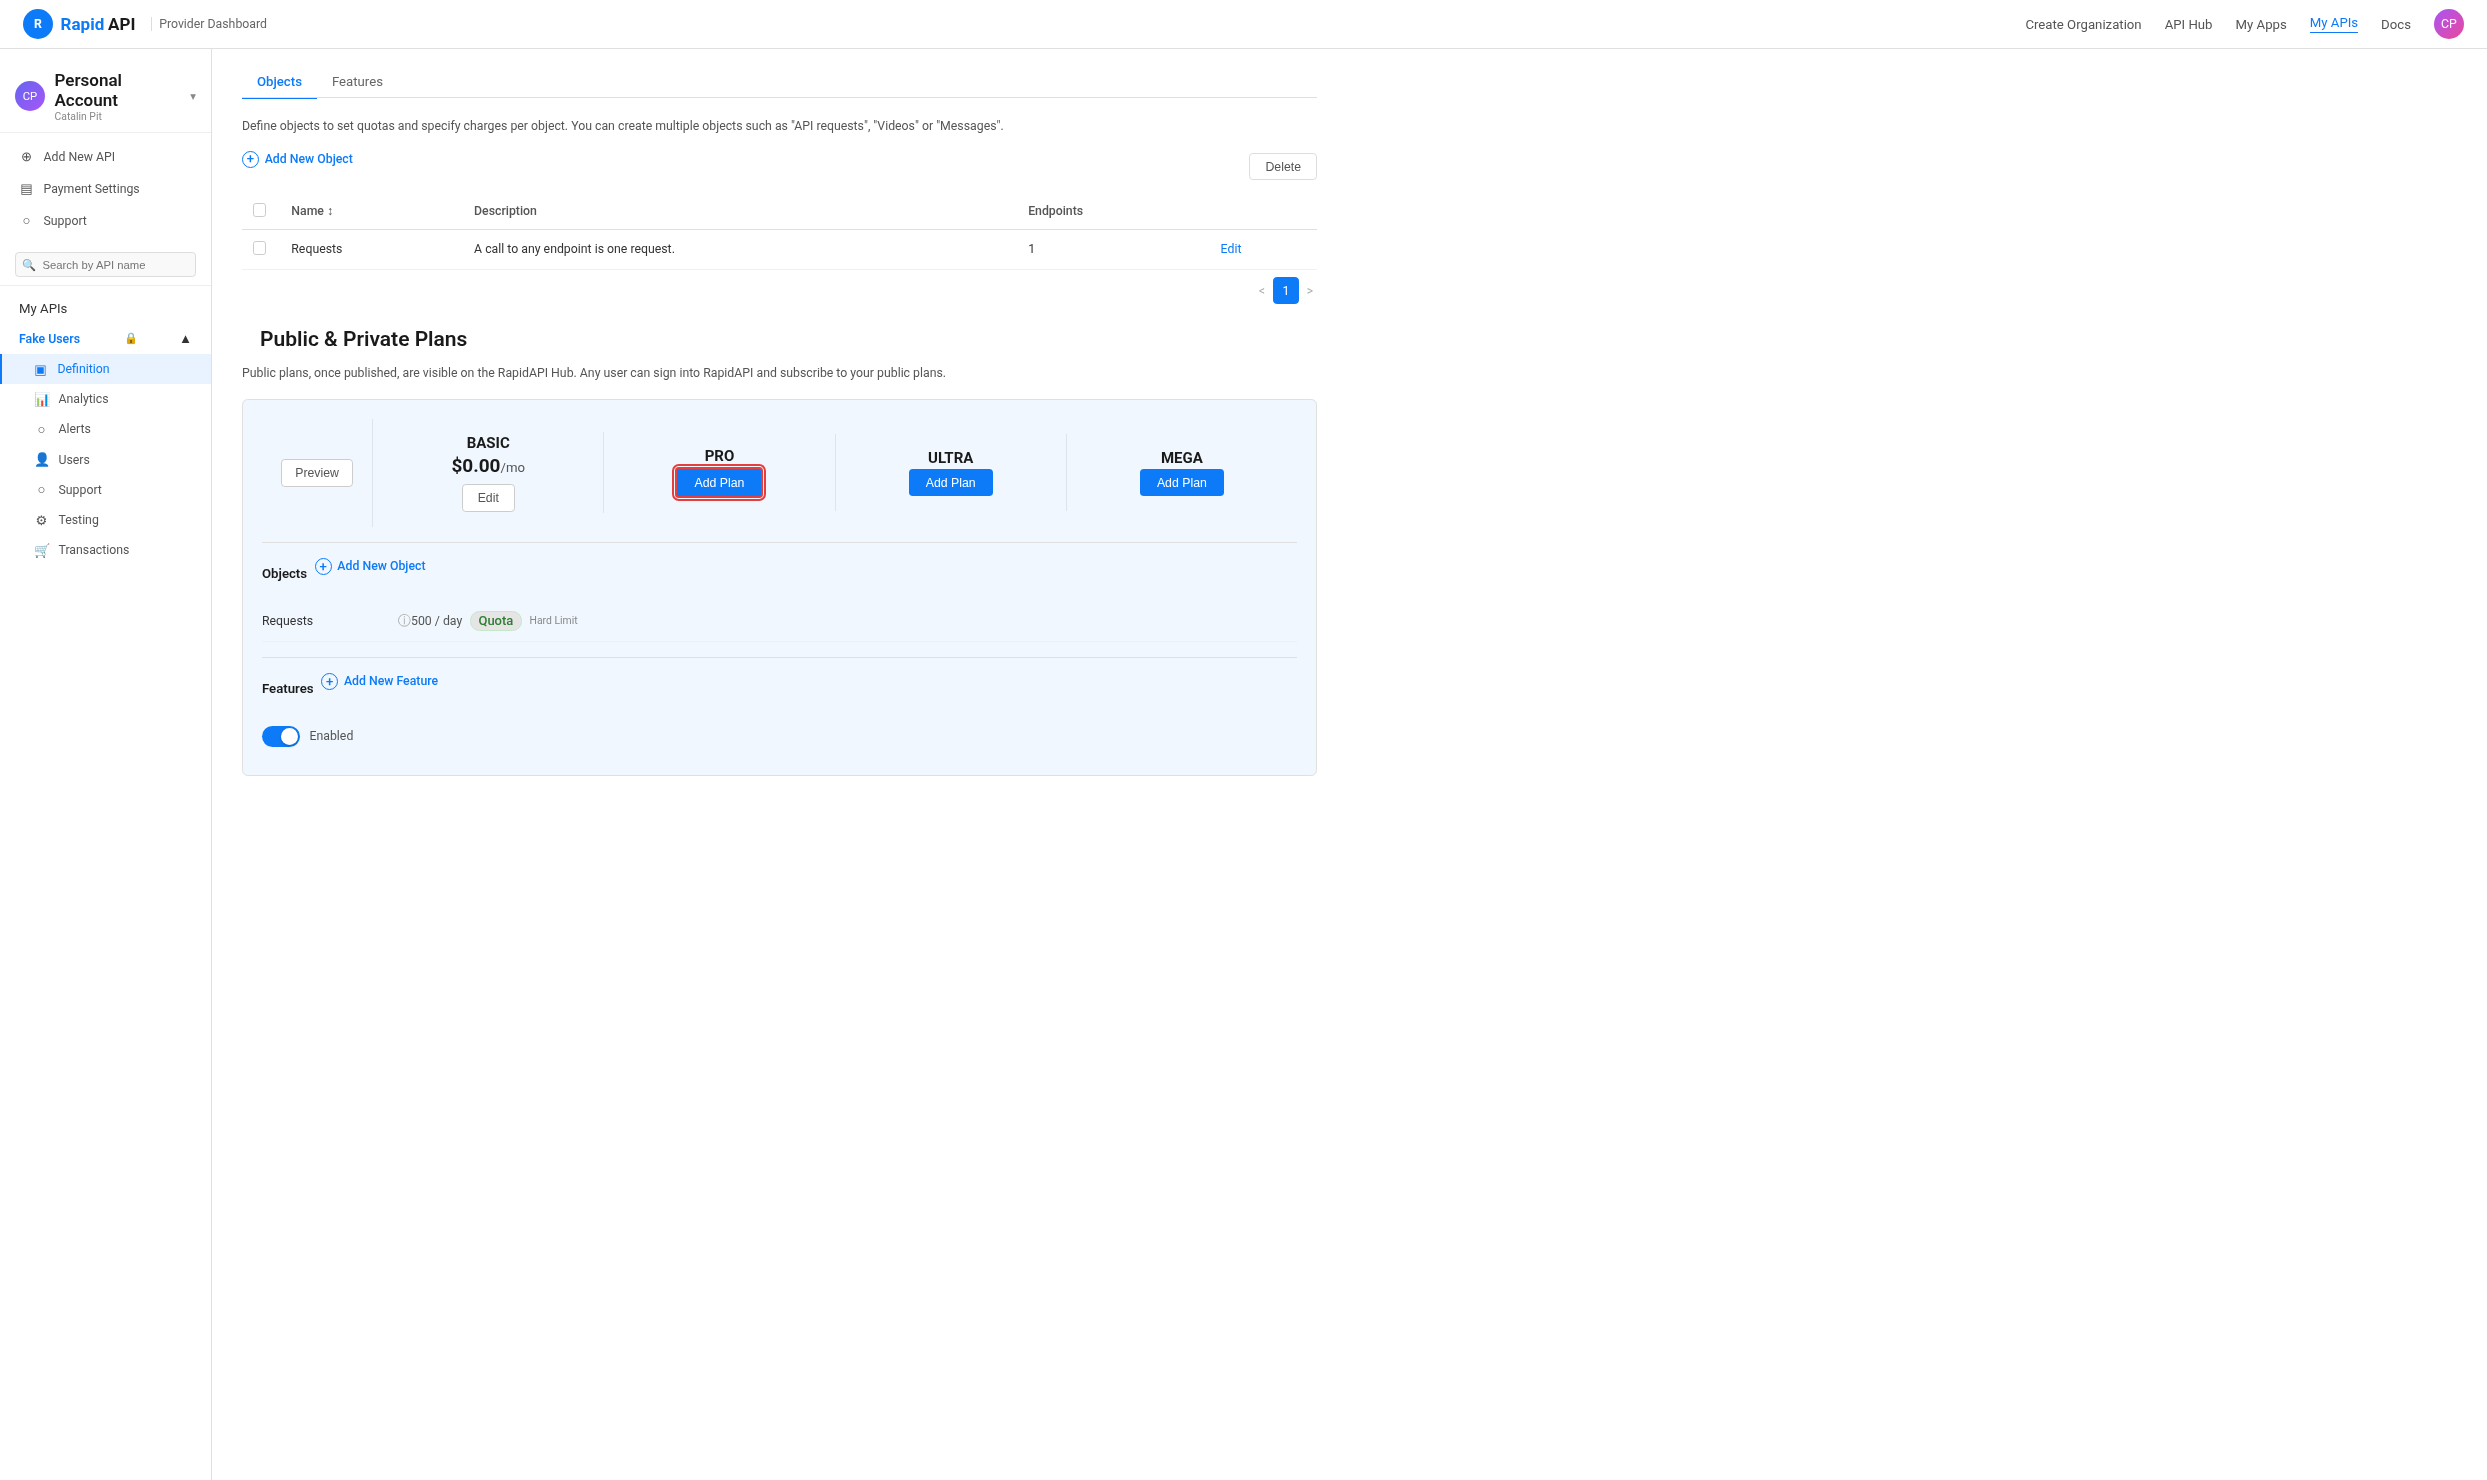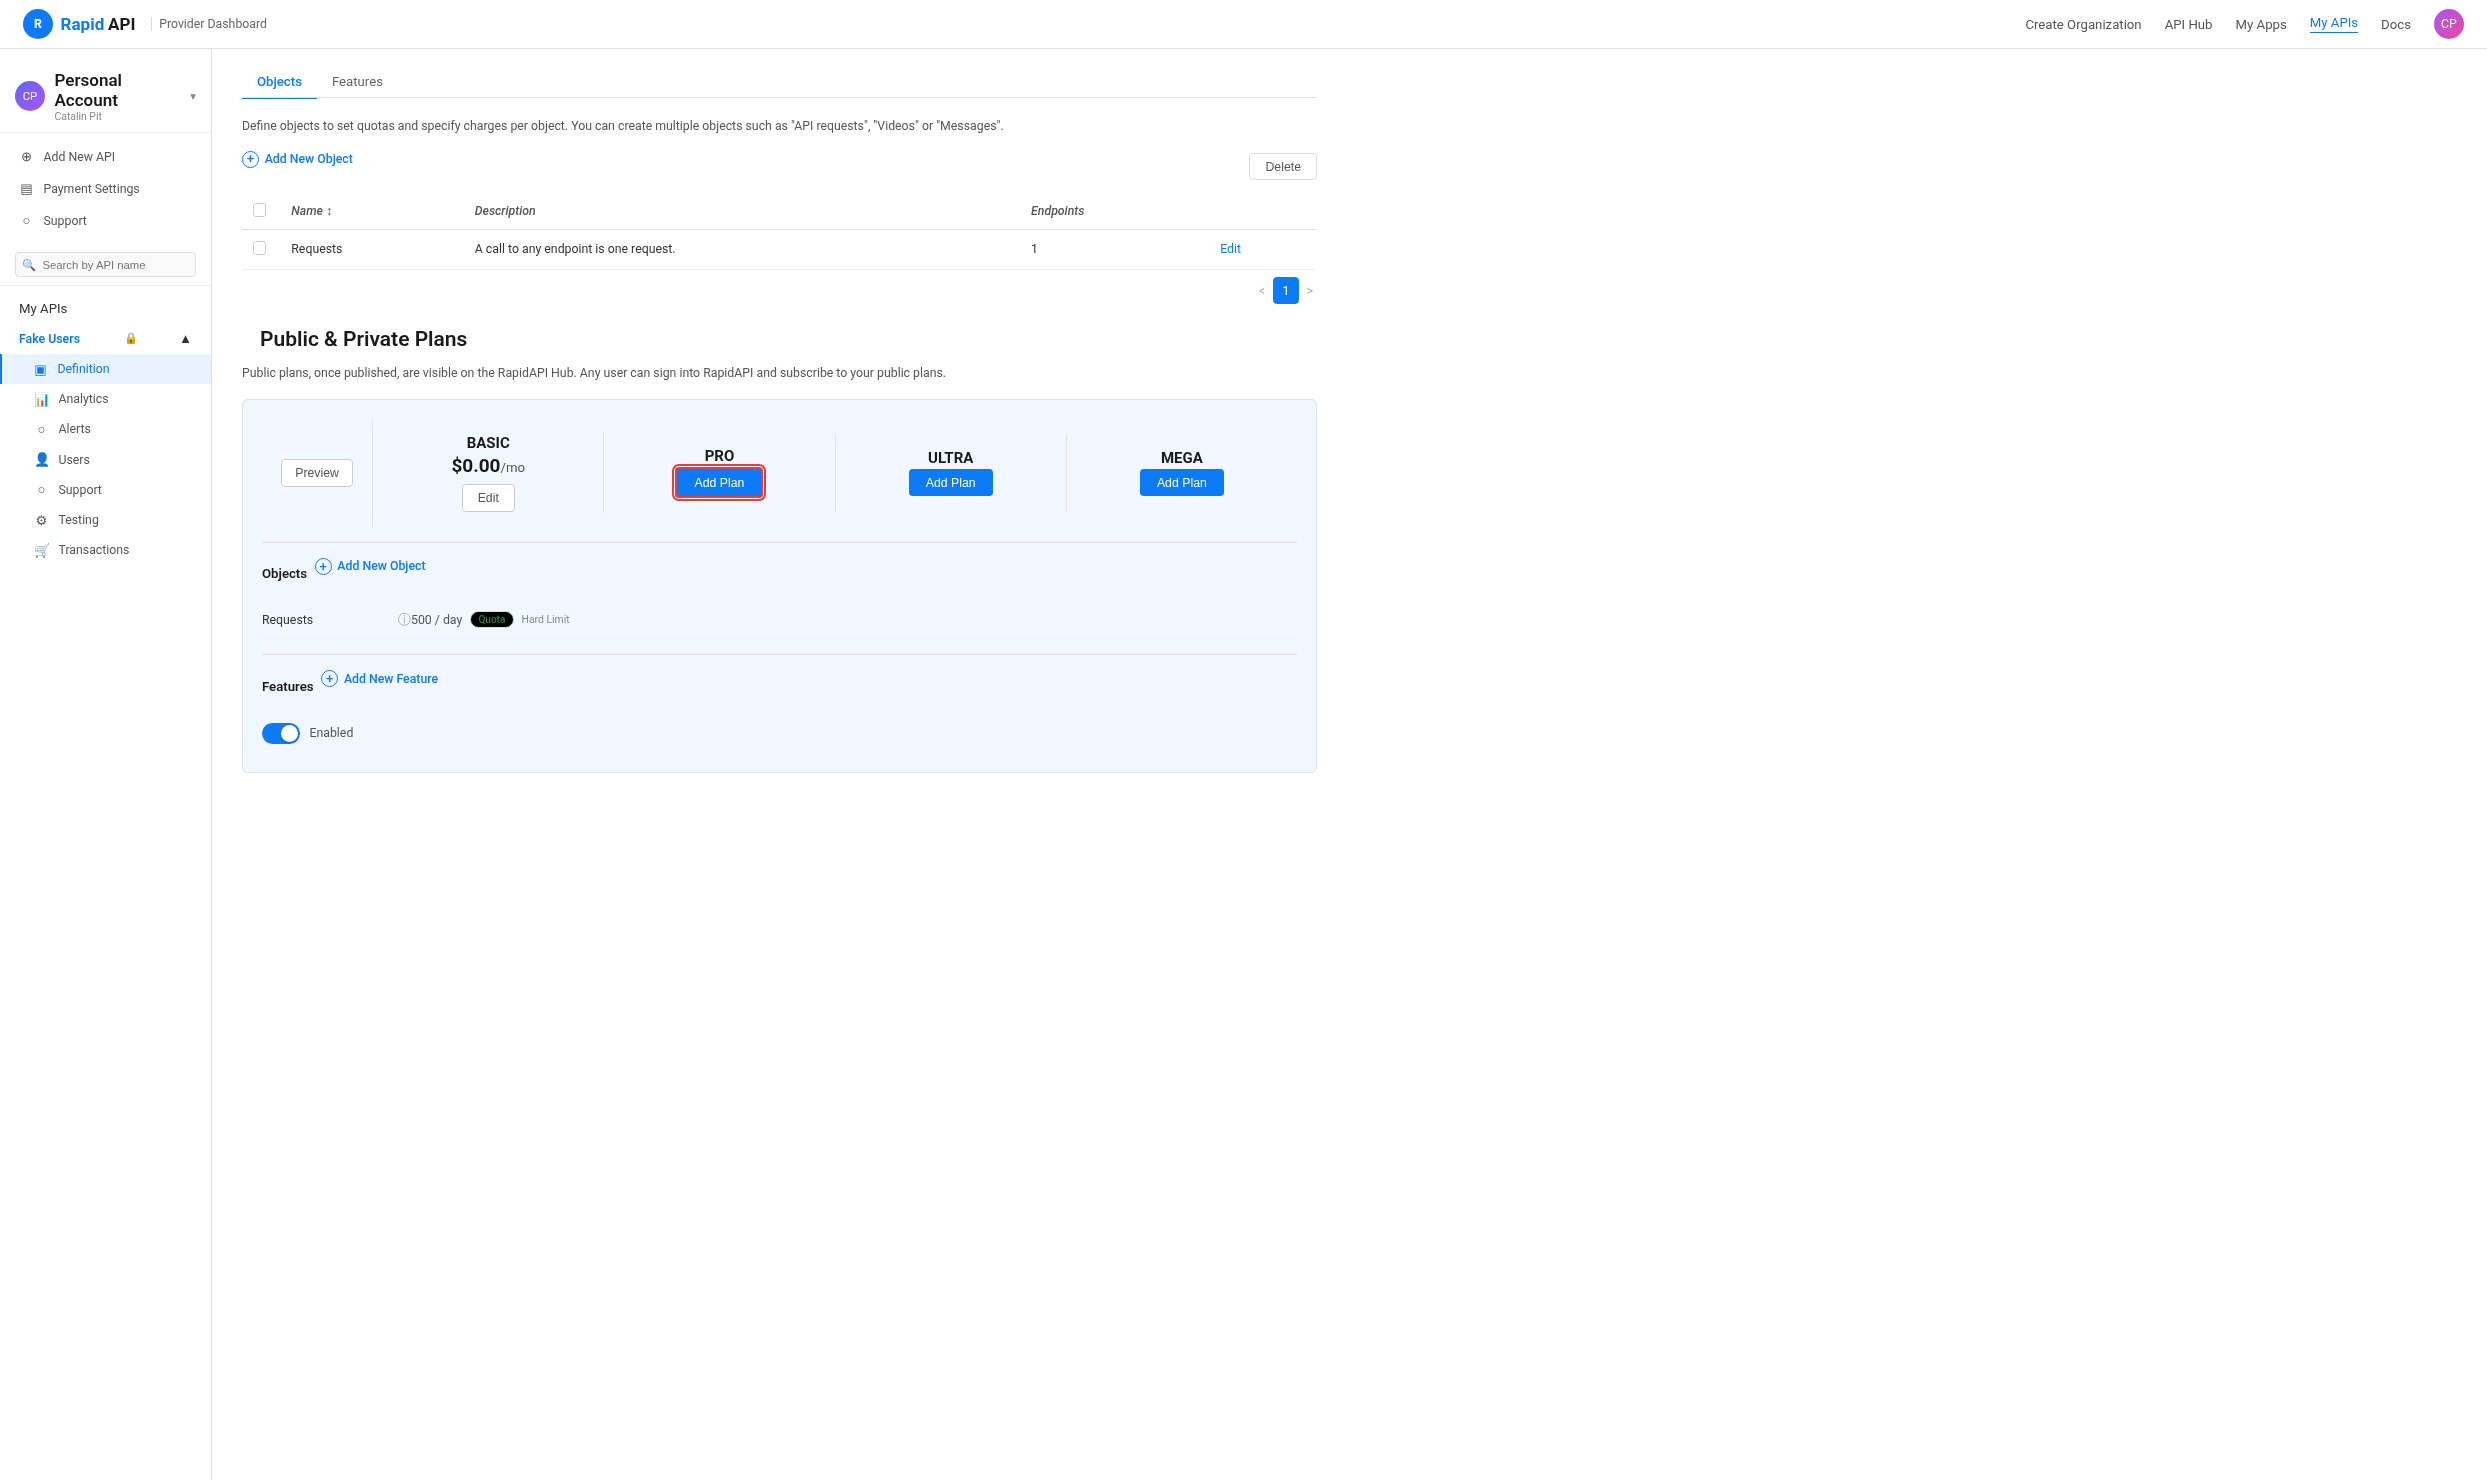--- a/index.html
+++ b/index.html
@@ -54,21 +54,21 @@
     .page-tabs { display: flex; border-bottom: 1.9px solid #e0e0e0; margin-bottom: 19px; padding-top: 15px; }
     .page-tab { padding: 9.5px 15px; cursor: pointer; font-size: 13.2px; color: #666; border-bottom: 1.9px solid transparent; margin-bottom: -1.9px; }
     .page-tab.active { color: #0d7bf7; border-bottom-color: #0d7bf7; font-weight: 500; }
 
     
     .section-desc { font-size: 12.3px; color: #555; margin-bottom: 15px; line-height: 1.5; }
     .add-new-btn { display: inline-flex; align-items: center; gap: 5.7px; color: #0d7bf7; cursor: pointer; font-size: 12.3px; font-weight: 500; margin-bottom: 15px; }
     .circle-plus { width: 17px; height: 17px; border-radius: 50%; border: 1.9px solid #0d7bf7; display: flex; align-items: center; justify-content: center; font-size: 13.2px; line-height: 1; }
 
     .objects-table { width: 100%; border-collapse: collapse; margin-bottom: 7.6px; }
-    .objects-table th { text-align: left; padding: 9.5px 11.3px; font-size: 12.3px; color: #555; font-weight: 500; border-bottom: 0.9px solid #e0e0e0; font-style: italic; }
+    .objects-table th { text-align: left; padding: 9.5px 11.3px; font-size: 12.3px; color: #555; font-weight: 500; border-bottom: 0.9px solid #e0e0e0; }
     .objects-table td { padding: 11.3px 11.3px; font-size: 12.3px; color: #333; border-bottom: 0.9px solid #f0f0f0; }
     .objects-table .edit-link { color: #0d7bf7; cursor: pointer; text-decoration: none; }
     .checkbox { width: 13.2px; height: 13.2px; border: 0.9px solid #ccc; border-radius: 2.8px; display: inline-block; }
     .delete-btn { float: right; padding: 5.7px 15px; border: 0.9px solid #ddd; background: #fff; border-radius: 3.8px; cursor: pointer; font-size: 12.3px; color: #555; }
     .pagination { display: flex; align-items: center; gap: 3.8px; justify-content: flex-end; margin: 7.6px 0 15px; font-size: 12.3px; }
     .page-btn { width: 26.5px; height: 26.5px; border: 0.9px solid #ddd; border-radius: 3.8px; display: flex; align-items: center; justify-content: center; cursor: pointer; color: #555; background: #fff; }
     .page-btn.active { background: #0d7bf7; color: white; border-color: #0d7bf7; }
     .page-arrow { color: #aaa; cursor: pointer; padding: 0 3.8px; }
 
     
@@ -91,21 +91,21 @@
     .plan-add-btn.highlighted { border: 2.8px solid #e53e3e; }
     .plan-edit-btn { padding: 5.7px 15px; background: #fff; color: #555; border: 0.9px solid #ccc; border-radius: 3.8px; cursor: pointer; font-size: 12.3px; }
 
     
     .plans-objects-section { margin-top: 15px; border-top: 0.9px solid #e0e0e0; padding-top: 15px; }
     .plans-objects-header { display: flex; align-items: center; gap: 7.6px; margin-bottom: 11.3px; font-size: 13.2px; font-weight: 600; color: #1a1a1a; }
     .plans-object-row { display: flex; align-items: center; padding: 9.5px 0; border-bottom: 0.9px solid #f0f0f0; }
     .plans-object-name { width: 132px; font-size: 12.3px; color: #333; }
     .plans-object-info { color: #aaa; cursor: pointer; font-size: 13.2px; margin-left: 3.8px; }
     .plans-object-details { display: flex; align-items: center; gap: 7.6px; font-size: 12.3px; color: #555; }
-    .quota-badge { background: #000000; color: #2e7d32; border: 0.9px solid #c8e6c9; padding: 1.9px 7.6px; border-radius: 9.5px; font-size: 10px; font-weight: 500; }
+    .quota-badge { background: #e5e5e5; color: #2e7d32; border: 0.9px solid #c8e6c9; padding: 1.9px 7.6px; border-radius: 9.5px; font-size: 13px; font-weight: 500; }
     .hard-limit { display: block; font-size: 10.4px; color: #888; }
 
     
     .features-section { margin-top: 15px; border-top: 0.9px solid #e0e0e0; padding-top: 15px; }
     .features-header { display: flex; align-items: center; gap: 7.6px; margin-bottom: 11.3px; font-size: 13.2px; font-weight: 600; color: #1a1a1a; }
     .toggle-wrap { display: flex; align-items: center; gap: 9.5px; padding: 9.5px 0; }
     .toggle { width: 38px; height: 21px; background: #0d7bf7; border-radius: 10.4px; position: relative; cursor: pointer; }
     .toggle-knob { width: 17px; height: 17px; background: white; border-radius: 50%; position: absolute; top: 1.9px; right: 1.9px; box-shadow: 0 0.9px 2.8px rgba(0,0,0,0.2); }
     .toggle-label { font-size: 12.3px; color: #555; }
 

